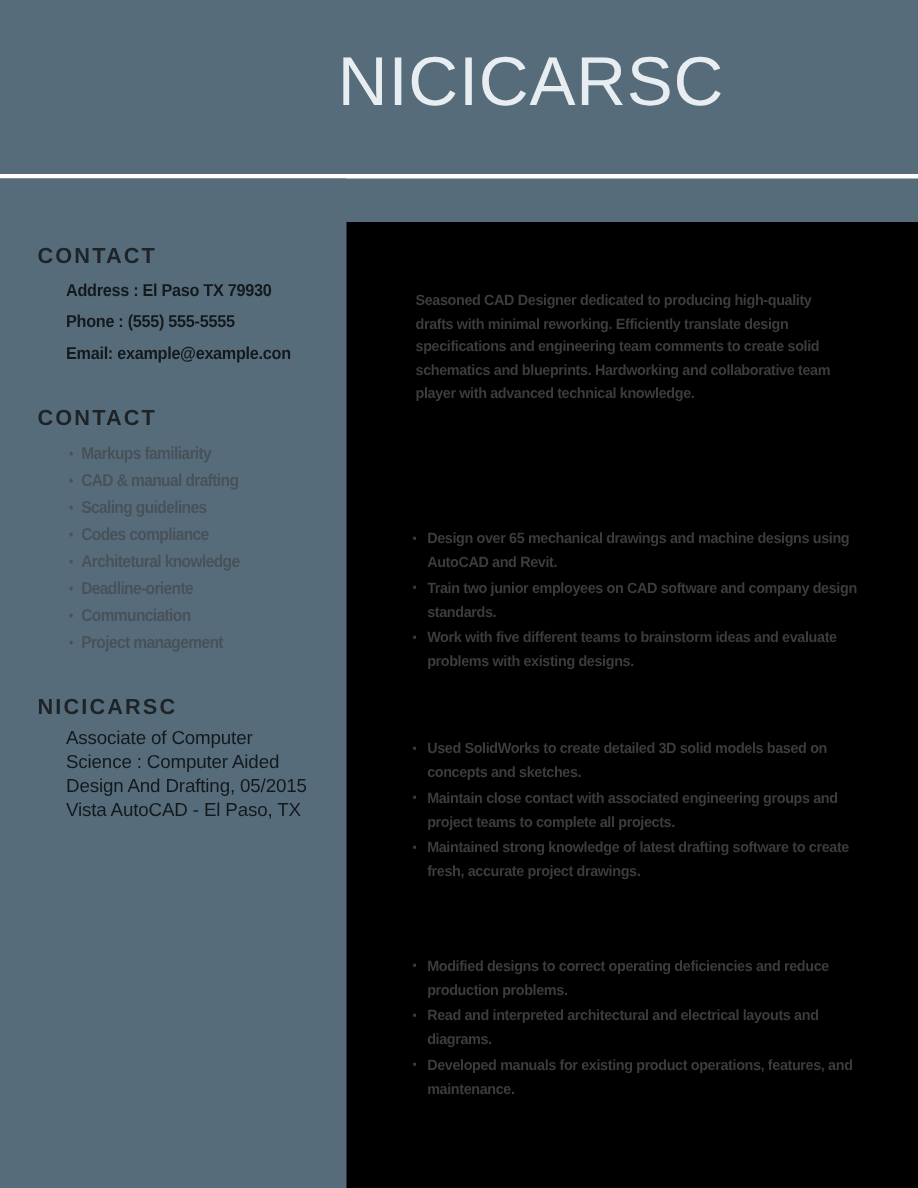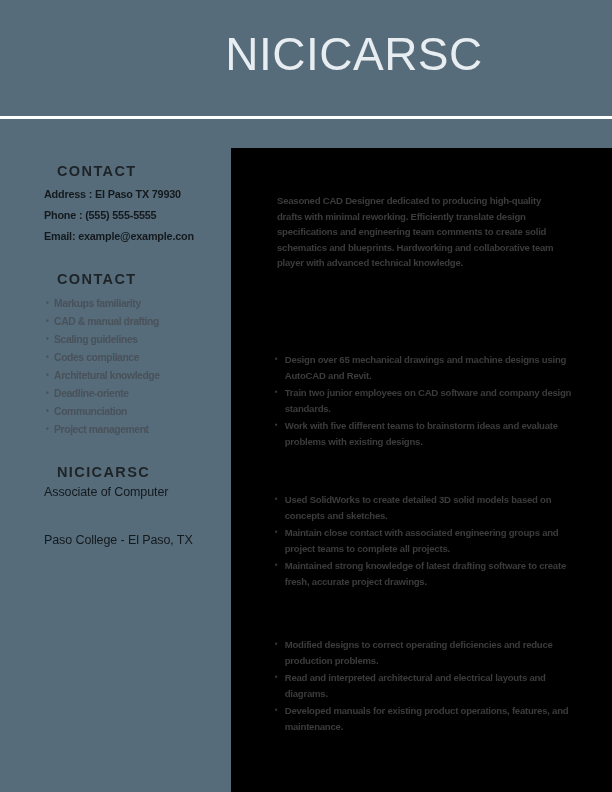--- a/index.html
+++ b/index.html
@@ -58,21 +58,20 @@
     background: #566c7a;
   }
   .sec-heading {
     position: absolute;
     left: 25px;
     color: #1d2327;
     font-size: 14.5px;
     font-weight: bold;
     letter-spacing: 1.4px;
     white-space: nowrap;
-    margin-left: 32px;
   }
   .contact-line {
     position: absolute;
     left: 44px;
     color: #14191d;
     font-size: 11.5px;
     font-weight: bold;
     letter-spacing: -0.2px;
     white-space: nowrap;
     transform: scaleX(0.94);
@@ -180,21 +179,23 @@
     <div class="skill-item" style="top:196px;"><span class="bullet">•</span><span>CAD &amp; manual drafting</span></div>
     <div class="skill-item" style="top:214px;"><span class="bullet">•</span><span>Scaling guidelines</span></div>
     <div class="skill-item" style="top:232px;"><span class="bullet">•</span><span>Codes compliance</span></div>
     <div class="skill-item" style="top:250px;"><span class="bullet">•</span><span>Architetural knowledge</span></div>
     <div class="skill-item" style="top:268px;"><span class="bullet">•</span><span>Deadline-oriente</span></div>
     <div class="skill-item" style="top:286px;"><span class="bullet">•</span><span>Communciation</span></div>
     <div class="skill-item" style="top:304px;"><span class="bullet">•</span><span>Project management</span></div>
 
     <div class="sec-heading" style="top:345px;">NICICARSC</div>
     <div class="edu-line" style="top:366px;">Associate of Computer</div>
-    <div class="edu-line" style="top:414px;">Paso College - El Paso, TX</div>
+    <div class="edu-line" style="top:382px;">Science : Computer Aided</div>
+    <div class="edu-line" style="top:398px;">Design And Drafting, 05/2015</div>
+    <div class="edu-line" style="top:414px;">Vista AutoCAD - El Paso, TX</div>
 
   </div>
 
   <div id="right-panel">
 
     <div id="summary">Seasoned CAD Designer dedicated to producing high-quality drafts with minimal reworking. Efficiently translate design specifications and engineering team comments to create solid schematics and blueprints. Hardworking and collaborative team player with advanced technical knowledge.</div>
 
     <div class="blk" style="top:200px;">
       <ul>
         <li>Design over 65 mechanical drawings and machine designs using AutoCAD and Revit.</li>

